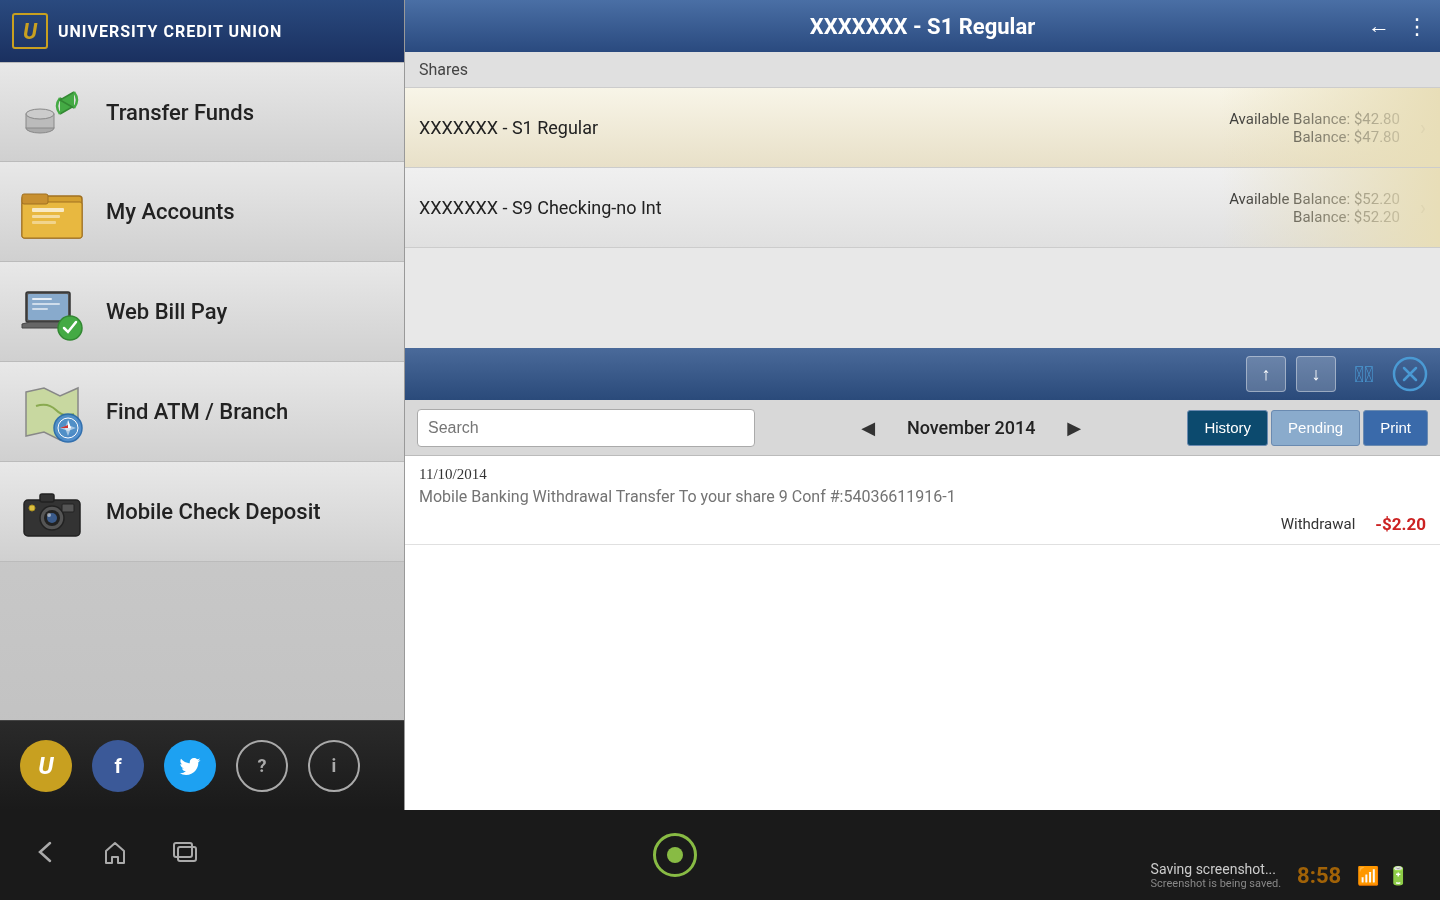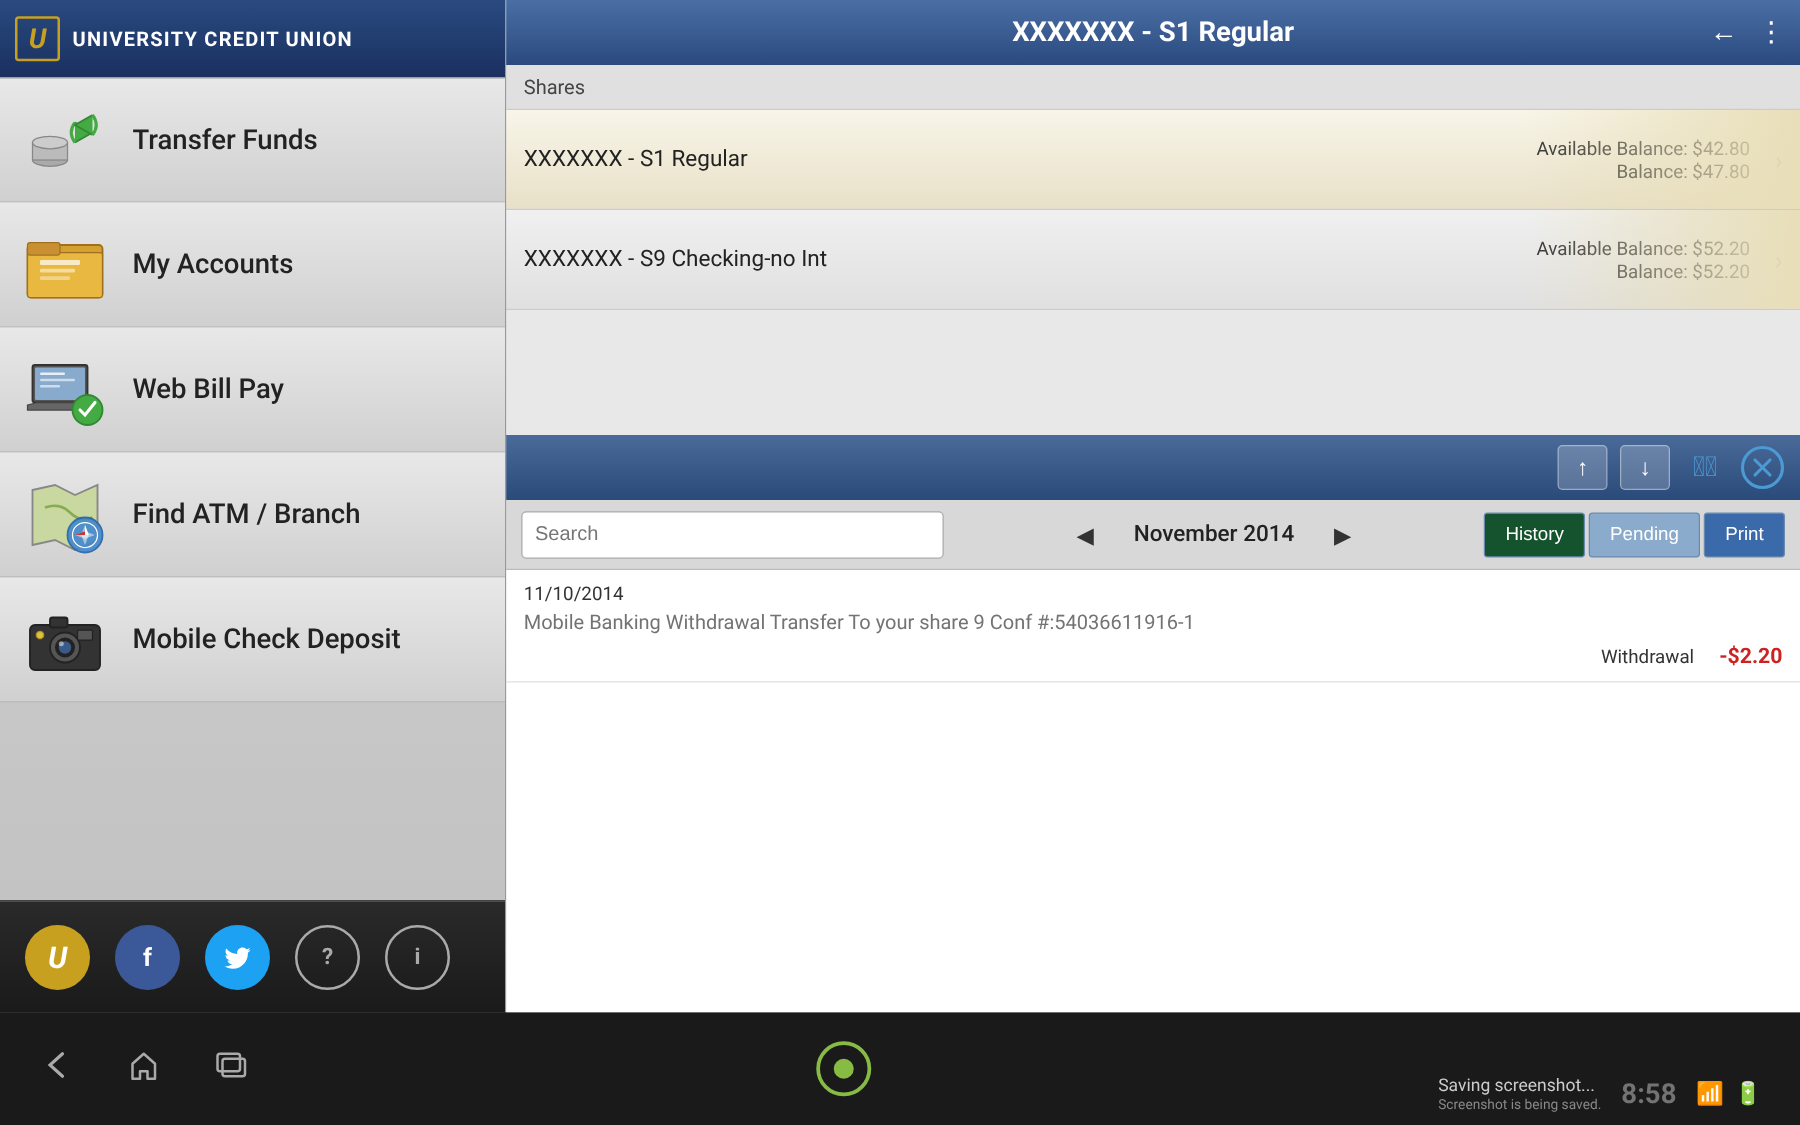--- a/index.html
+++ b/index.html
@@ -299,21 +299,21 @@
       height: 36px;
       border: 1px solid #6a8ab0;
       background: #8aabcc;
       color: white;
       font-size: 15px;
       cursor: pointer;
       border-radius: 3px;
     }
 
     .tab-btn.active {
-      background: #14532d;
+      background: #0c4a6e;
     }
 
     .tab-btn-print {
       background: #3a6aaa;
     }
 
     
     .transaction-list {
       flex: 1;
       background: white;
@@ -322,20 +322,21 @@
 
     .transaction-item {
       padding: 10px 14px;
       border-bottom: 1px solid #e0e0e0;
     }
 
     .transaction-date {
       font-size: 15px;
       color: #333;
       margin-bottom: 4px;
+      font-family: Liberation Serif, serif;
     }
 
     .transaction-desc {
       font-size: 16px;
       color: #737373;
       margin-bottom: 8px;
     }
 
     .transaction-detail-row {
       display: flex;
@@ -378,21 +379,21 @@
       display: flex; align-items: center; justify-content: center;
     }
 
     .sys-home-inner {
       width: 16px; height: 16px;
       border-radius: 50%;
       background: #88bb44;
     }
 
     .sys-right { display: flex; align-items: center; gap: 16px; color: #ddd; font-size: 15px; margin-top: 40px; }
-    .sys-time { font-size: 22px; font-weight: bold; color: #737373; }
+    .sys-time { font-size: 22px; font-weight: bold; color: #a16207; }
     .sys-icons { display: flex; gap: 8px; align-items: center; }
 
     .spacer-row {
       height: 100px;
       background: #e8e8e8;
     }
   </style>
 </head>
 <body>
 

